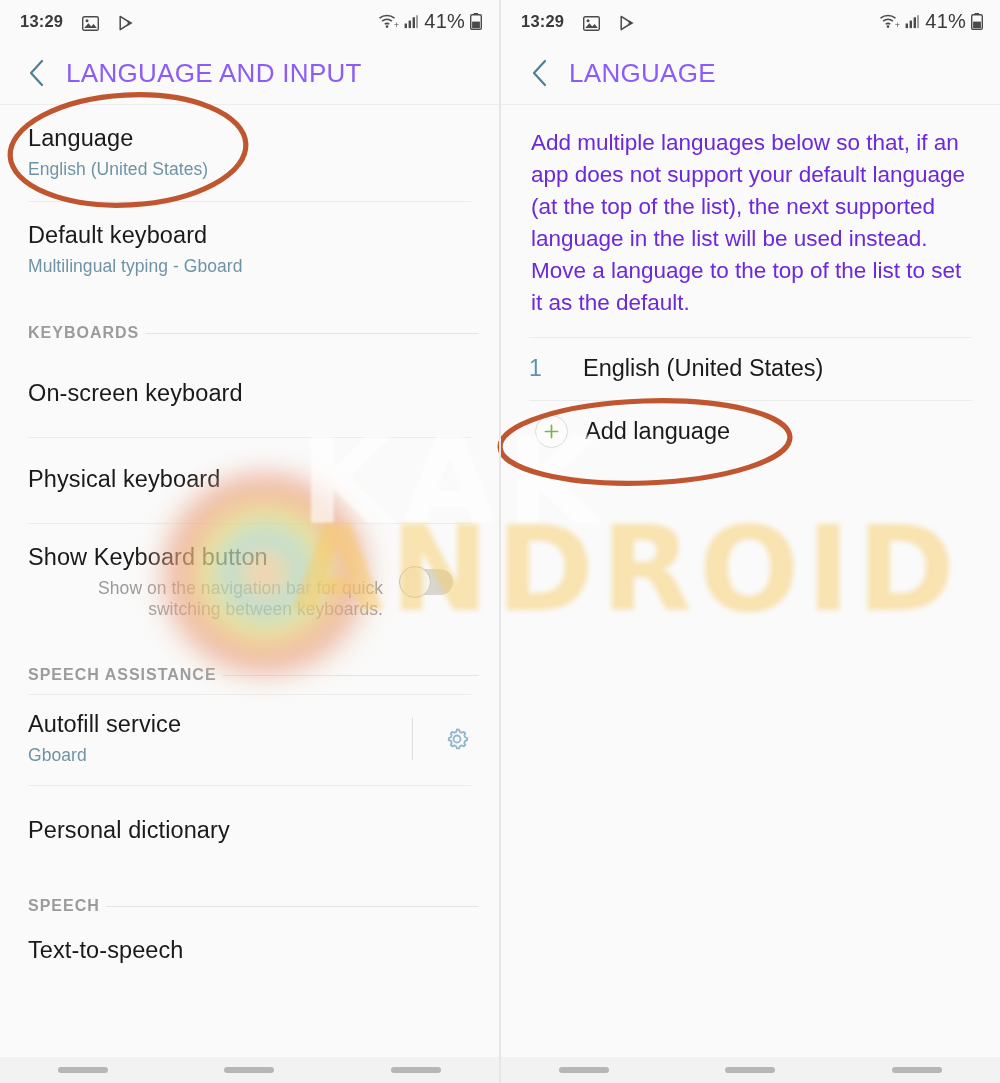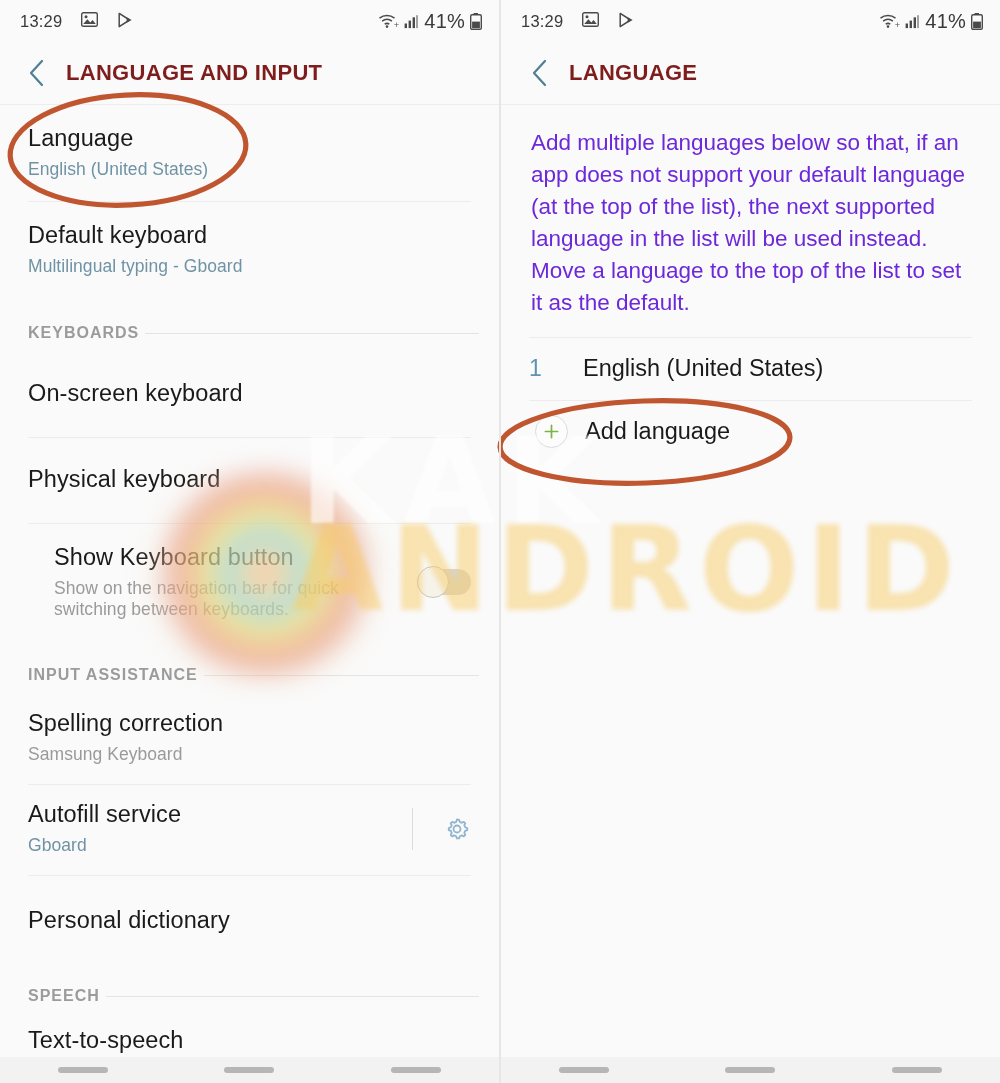--- a/index.html
+++ b/index.html
@@ -33,21 +33,21 @@
   .statusbar {
     height: 42px;
     display: flex;
     align-items: center;
     padding: 0 17px 0 20px;
     background: #fafafa;
     font-size: 16px;
     color: #3c3c3c;
     box-sizing: border-box;
   }
-  .sb-left { display: flex; align-items: flex-start; gap: 19px; }
+  .sb-left { display: flex; align-items: flex-end; gap: 19px; font-weight: bold; }
   .sb-time { font-size: 16.5px; letter-spacing: 0.2px; color: #3a3a3a; }
   .sb-right { margin-left: auto; display: flex; align-items: center; gap: 5px; }
   .sb-pct { font-size: 20px; color: #3a3a3a; letter-spacing: .2px;}
   .ico { display: inline-block; line-height: 0; }
 
   
   .appbar {
     height: 62px;
     display: flex;
     align-items: center;
@@ -55,24 +55,24 @@
     background: #fafafa;
     box-sizing: border-box;
   }
   .back-chevron {
     width: 34px; height: 34px;
     display: flex; align-items: center; justify-content: center;
     margin-right: 12px;
     cursor: pointer;
   }
   .appbar-title {
-    font-size: 22px;
-    font-weight: bold;
+    font-size: 26px;
+    font-weight: normal;
     letter-spacing: 0.3px;
-    color: #7f1d1d;
+    color: #8b5cf6;
     font-family: "Liberation Sans", sans-serif;
   }
   .appbar-sep {
     height: 1px;
     background: #ededed;
     margin: 0;
   }
 
   
   .list { background: #fafafa; }
@@ -94,21 +94,21 @@
     line-height: 1.18;
     letter-spacing: 0.1px;
   }
   .row-sub {
     font-size: 17.5px;
     color: #6f93a5;
     margin-top: 6px;
     line-height: 1.22;
     letter-spacing: 0.05px;
   }
-  .row-sub.grey { color: #9a9a9a; }
+  .row-sub.grey { color: #9a9a9a; text-align: right; }
   .divider {
     height: 1px;
     background: #ececec;
     margin: 0 28px;
   }
   .section-head {
     display: flex;
     align-items: center;
     gap: 6px;
     padding: 26px 20px 10px 28px;
@@ -353,44 +353,36 @@
       <div class="row">
         <div class="row-inner" style="min-height:56px;justify-content:flex-end;">
           <div class="row-texts">
             <div class="row-title">Physical keyboard</div>
           </div>
         </div>
       </div>
       <div class="divider"></div>
 
       <div class="row">
-        <div class="row-inner" style="min-height:84px;padding-top:16px;padding-bottom:16px;margin-left:26px;">
+        <div class="row-inner" style="min-height:84px;padding-top:16px;padding-bottom:16px;">
           <div class="row-texts" style="max-width:355px;">
             <div class="row-title">Show Keyboard button</div>
             <div class="row-sub grey">Show on the navigation bar for quick switching between keyboards.</div>
           </div>
           <div class="toggle">
             <div class="knob"></div>
           </div>
         </div>
       </div>
 
       <div class="section-head">
-        <span class="lbl">INPUT ASSISTANCE</span>
+        <span class="lbl">SPEECH ASSISTANCE</span>
         <span class="rule"></span>
       </div>
 
-      <div class="row">
-        <div class="row-inner" style="min-height:60px;padding-top:14px;padding-bottom:16px;">
-          <div class="row-texts">
-            <div class="row-title">Spelling correction</div>
-            <div class="row-sub grey">Samsung Keyboard</div>
-          </div>
-        </div>
-      </div>
       <div class="divider"></div>
 
       <div class="row">
         <div class="row-inner" style="min-height:60px;padding-top:14px;padding-bottom:16px;">
           <div class="row-texts">
             <div class="row-title">Autofill service</div>
             <div class="row-sub">Gboard</div>
           </div>
           <div class="gear-cell">
             <div class="vbar"></div>

